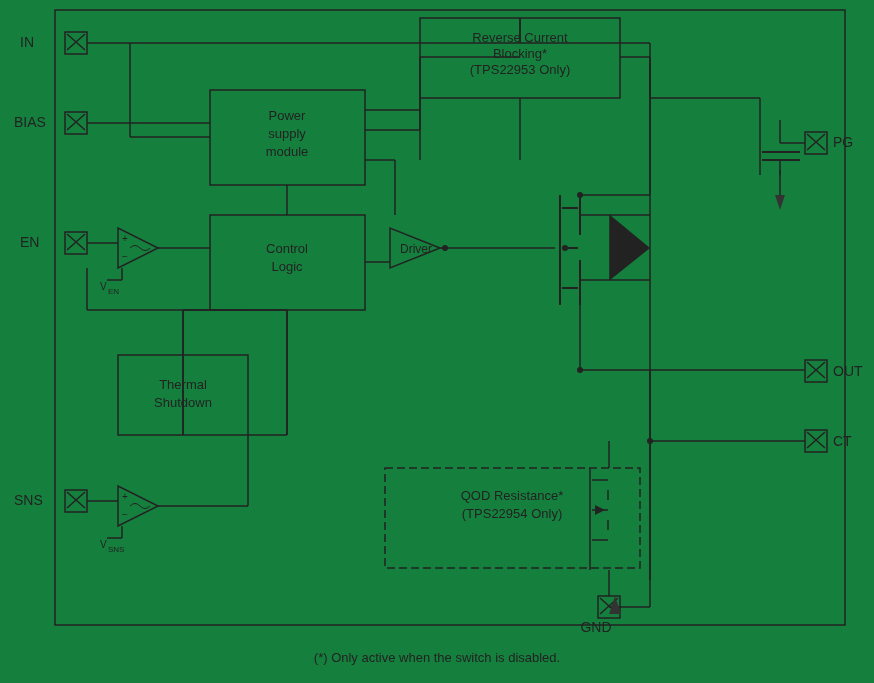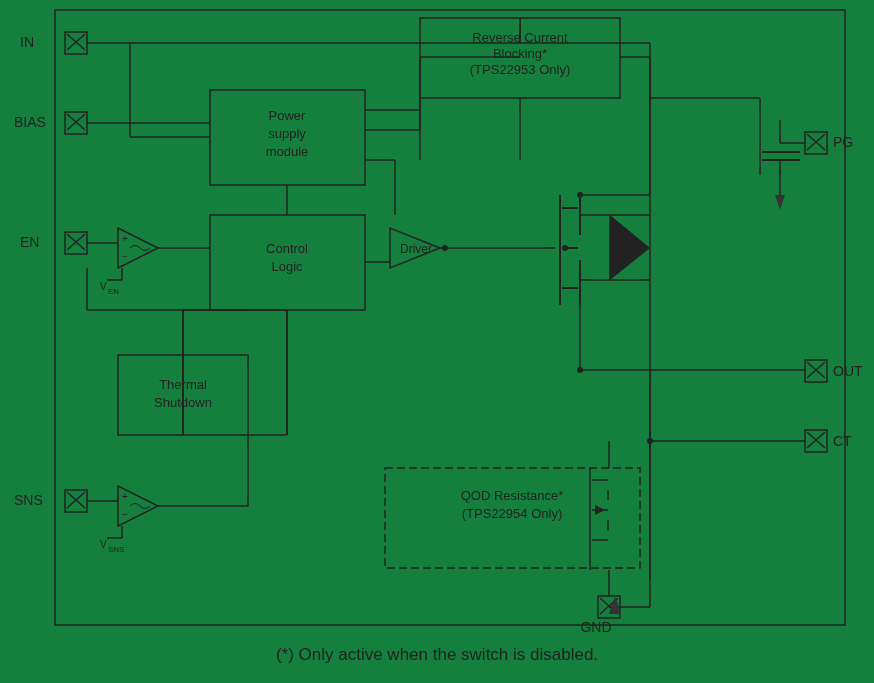--- a/index.html
+++ b/index.html
@@ -22,21 +22,21 @@
       position: absolute;
       top: 0; left: 0;
       width: 874px;
       height: 683px;
     }
     .caption {
       position: absolute;
       bottom: 18px;
       left: 50%;
       transform: translateX(-50%);
-      font-size: 17px;
+      font-size: 13px;
       color: #222;
       white-space: nowrap;
     }
   </style>
 </head>
 <body>
 
 <div class="diagram-container">
   <svg viewBox="0 0 874 683" xmlns="http://www.w3.org/2000/svg">
 

